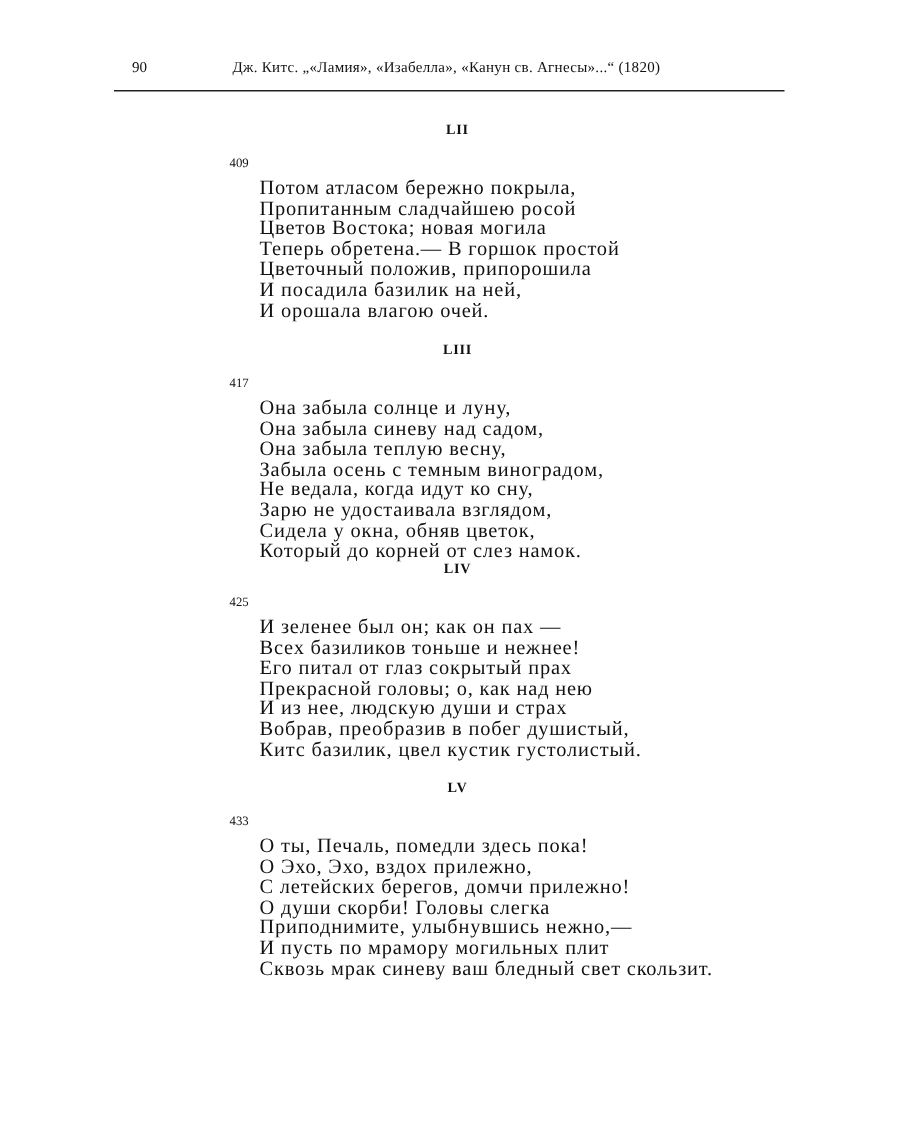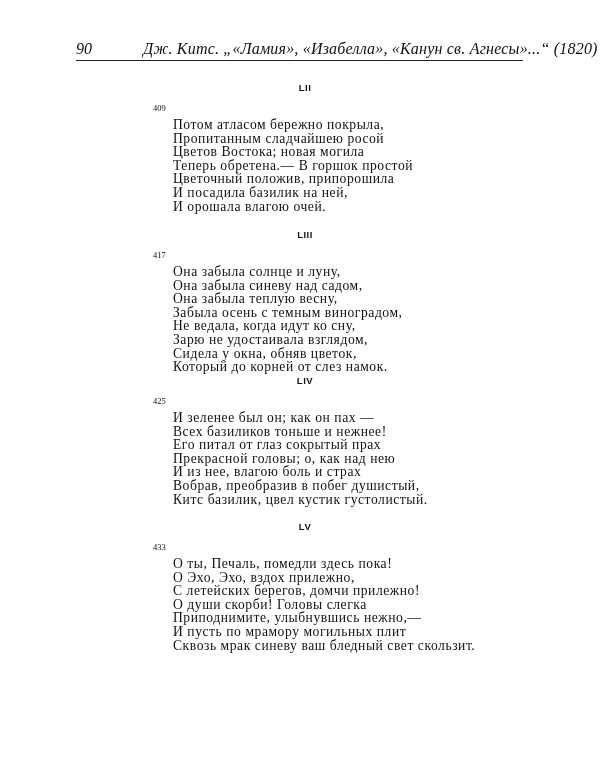--- a/index.html
+++ b/index.html
@@ -1,26 +1,26 @@
 <!DOCTYPE html>
 <html><head>
 <meta charset="utf-8">
 <style>
   html, body { margin: 0; padding: 0; background: #ffffff; }
   body { width: 600px; height: 765px; position: relative; overflow: hidden;
          font-family: "Liberation Serif", "DejaVu Serif", serif; color: #111; }
-  .running-head { position: absolute; left: 76px; top: 40px; width: 447px; height: 18px;
-                  font-style: italic; font-size: 16px; }
+  .running-head { position: absolute; left: 88px; top: 40px; width: 447px; height: 18px;
+                  font-size: 10px; }
   .page-num { position: absolute; left: 0; top: 0; }
   .head-title { position: absolute; left: 67px; top: 0; white-space: nowrap; letter-spacing: 0.2px; }
   .head-rule { position: absolute; left: 76px; top: 60px; width: 447px; height: 0;
                border-top: 1.5px solid #222; }
   .stanza { position: absolute; left: 150px; width: 360px; }
   .stanza-num { position: absolute; left: 0; width: 310px; text-align: center;
-                font-family: Liberation Sans, sans-serif;
+                font-family: Liberation Serif, serif;
                 font-weight: bold; font-size: 9.5px; letter-spacing: 0.5px; }
   .lines { position: absolute; left: 0; top: 24px; }
   .line-no { position: absolute; left: 3px; top: -3px; font-size: 8.5px; }
   .verse { position: absolute; left: 23px; top: 12px; white-space: nowrap;
            font-size: 13.6px; line-height: 13.6px; letter-spacing: 0.55px; }
   .verse div { height: 13.6px; }
 </style>
 </head>
 <body>
 
@@ -65,21 +65,21 @@
 
 <div class="stanza" style="top:375px;">
   <div class="stanza-num">LIV</div>
   <div class="lines">
     <span class="line-no">425</span>
     <div class="verse">
       <div>И зеленее был он; как он пах —</div>
       <div>Всех базиликов тоньше и нежнее!</div>
       <div>Его питал от глаз сокрытый прах</div>
       <div>Прекрасной головы; о, как над нею</div>
-      <div>И из нее, влагою боль и страх</div>
+      <div>И из нее, людскую души и страх</div>
       <div>Вобрав, преобразив в побег душистый,</div>
       <div>Китс базилик, цвел кустик густолистый.</div>
     </div>
   </div>
 </div>
 
 <div class="stanza" style="top:521px;">
   <div class="stanza-num">LV</div>
   <div class="lines">
     <span class="line-no">433</span>

